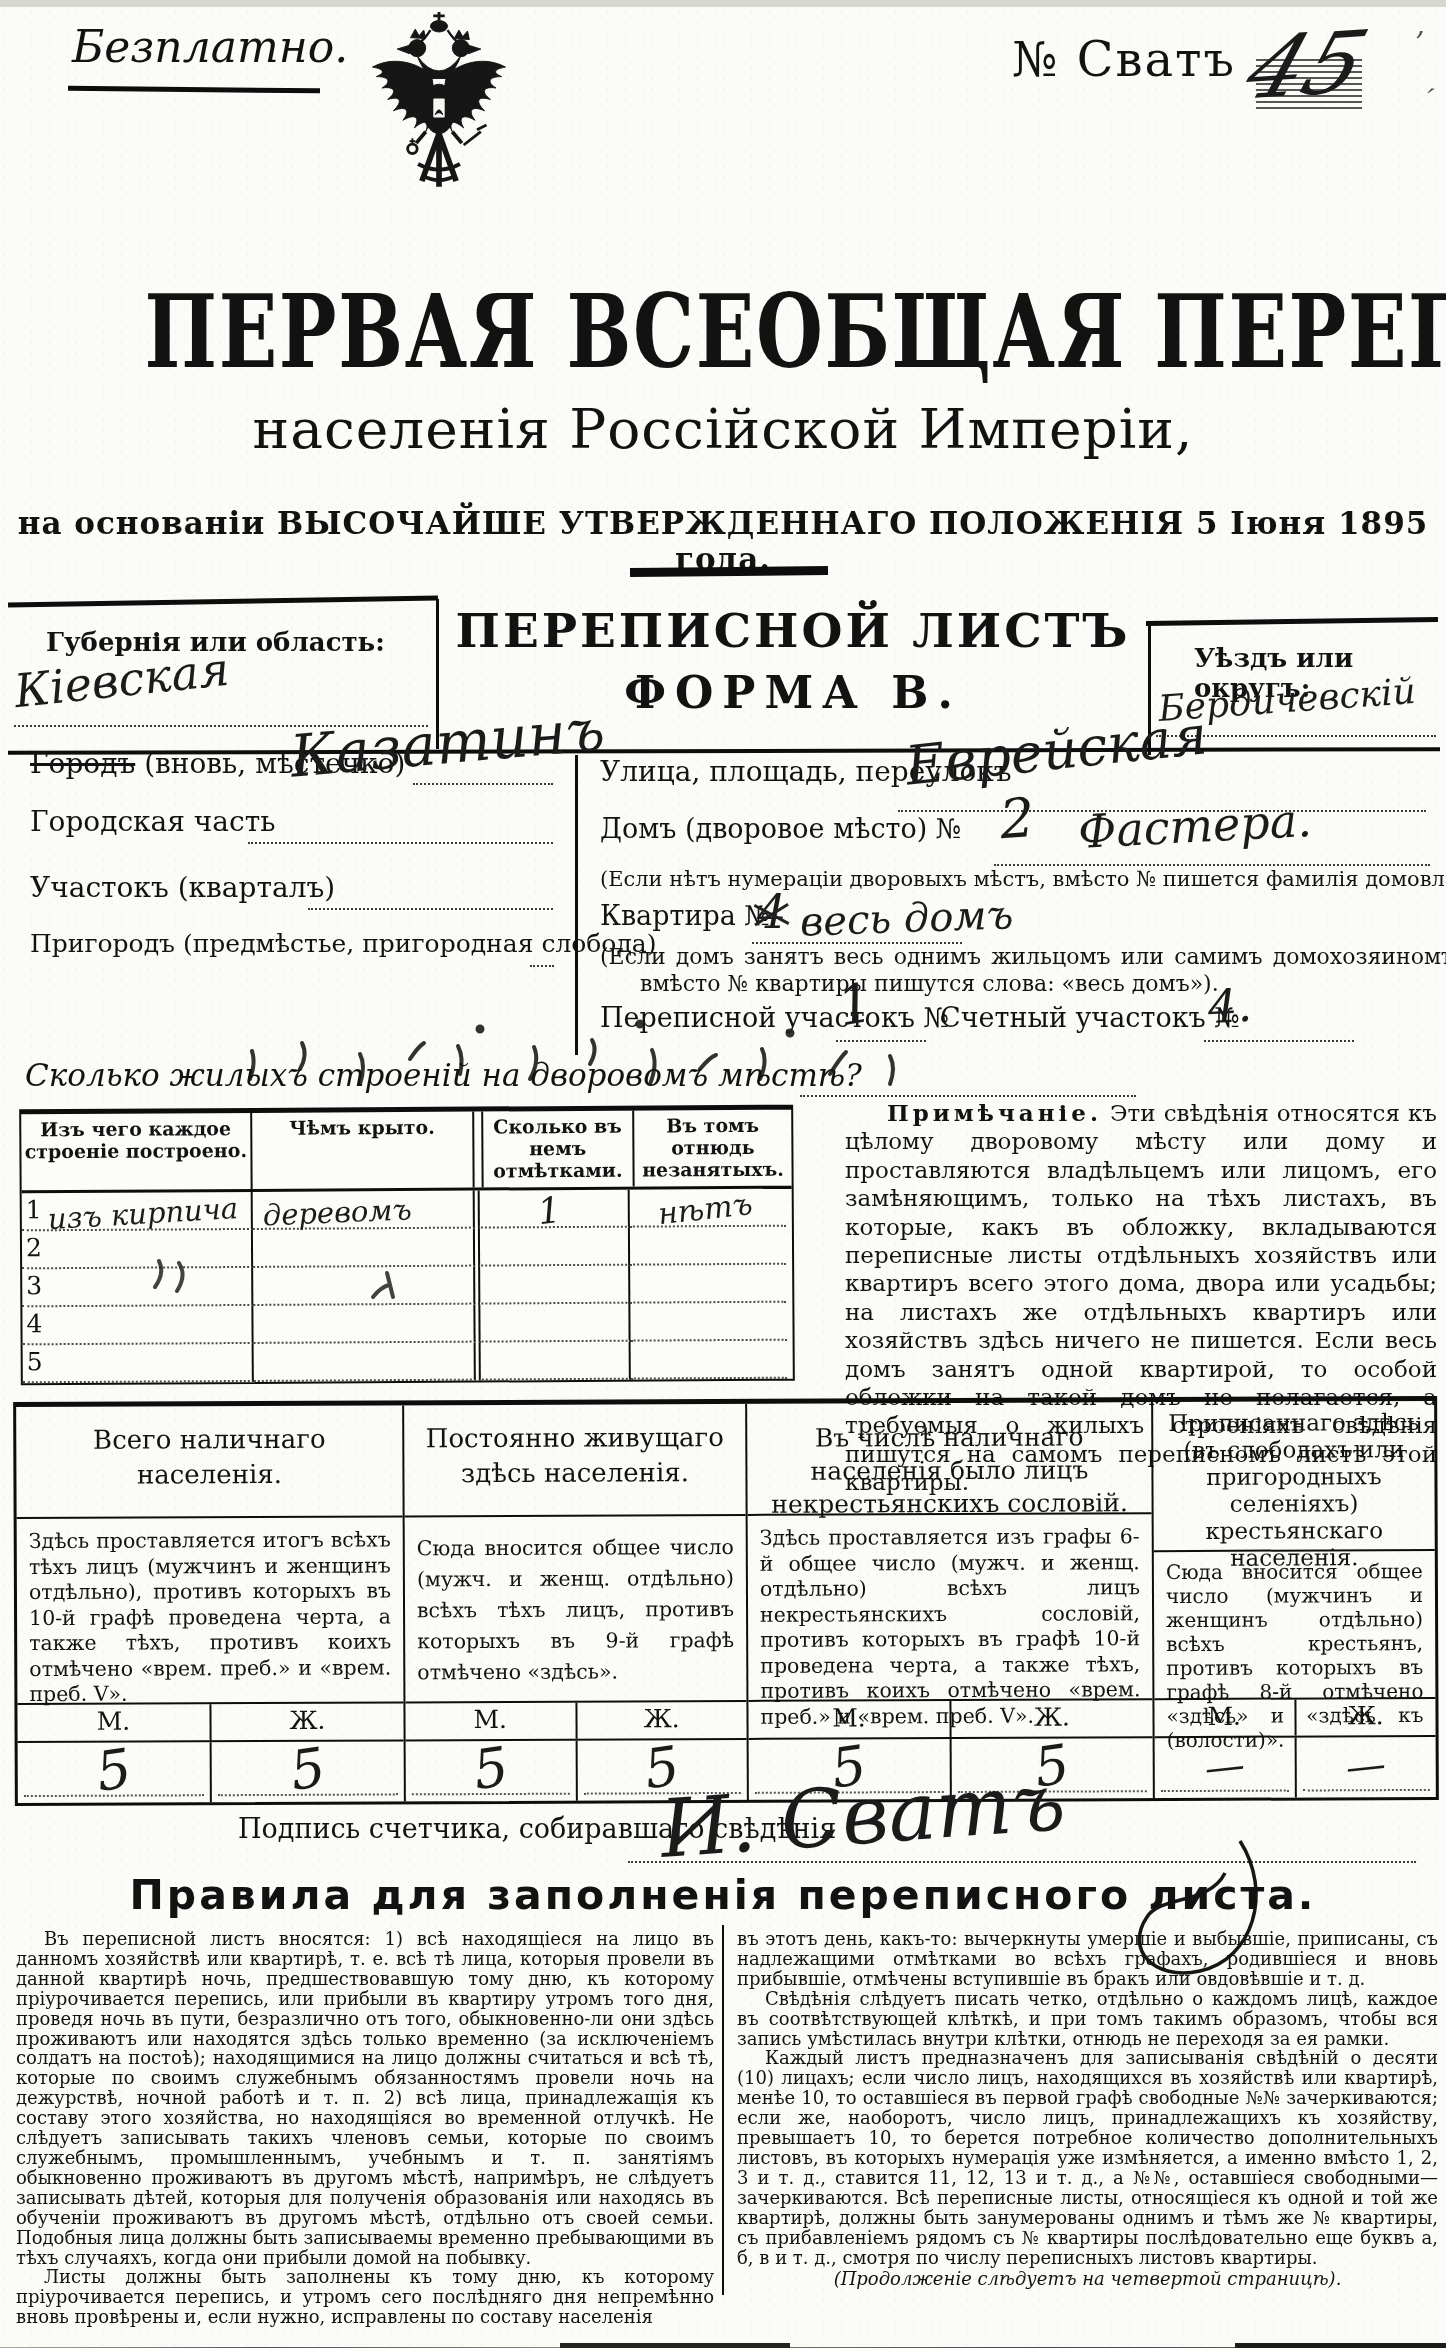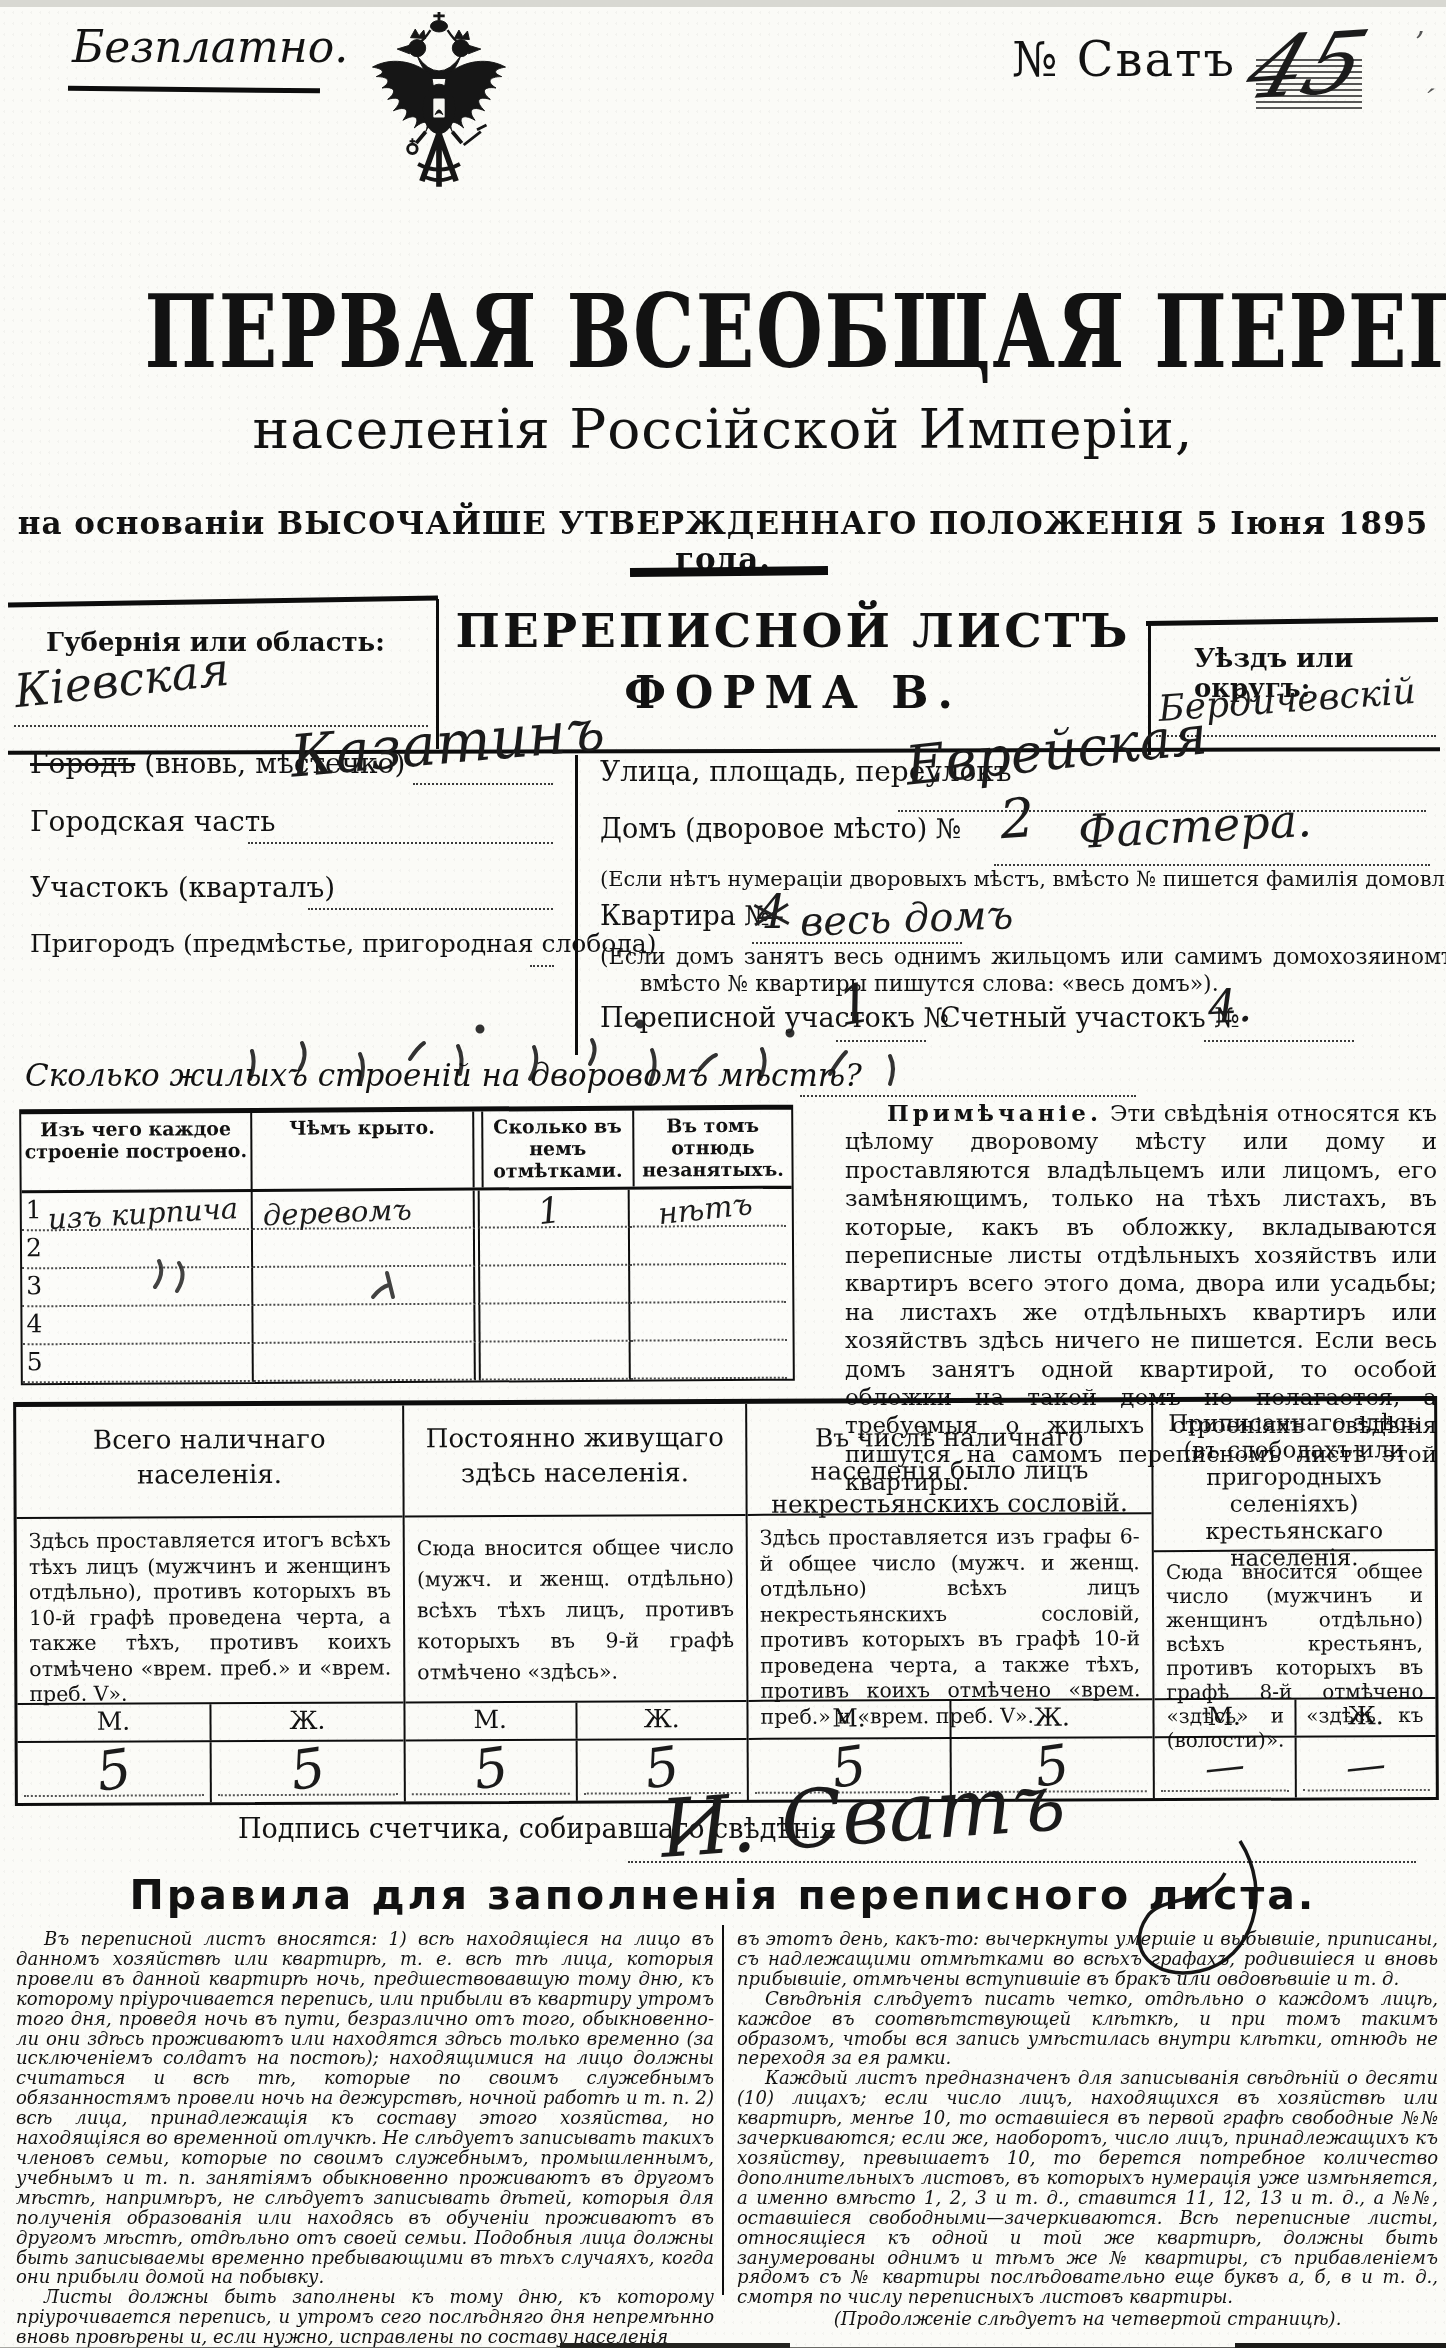--- a/index.html
+++ b/index.html
@@ -129,21 +129,21 @@
   .pv{display:inline-block;font-size:54px;line-height:56px;transform:rotate(-8deg);}
   .pvd{display:inline-block;font-size:40px;line-height:56px;transform:rotate(-6deg);}
 
   
   .sig-lab{left:238px;top:1806px;font-size:27px;}
   .sig-dots{left:628px;top:1852px;width:788px;}
   .hw-sig{left:660px;top:1762px;font-size:80px;transform:rotate(-4deg);}
   .sigloop{left:1055px;top:1826px;width:230px;height:160px;}
   .rtitle{top:1864px;font-family:"DejaVu Sans","Liberation Sans",sans-serif;font-size:41px;font-weight:bold;letter-spacing:3px;}
   .rcol{top:1922px;font-size:18px;line-height:19.9px;text-align:justify;}
-  .rcol p{margin:0;text-indent:28px;font-style:italic;}
+  .rcol p{margin:0;text-indent:28px;}
   .rcol p.noind{text-indent:0;}
   .rcol p.cont{text-align:center;text-indent:0;font-style:italic;margin-top:2px;}
   .rleft{left:16px;width:698px;}
   .rright{left:737px;width:701px;}
   .vl4{left:722px;top:1918px;width:2px;height:370px;}
   .bstrip{left:0;bottom:0;width:1446px;height:8px;background:linear-gradient(90deg,#9a9a94 0%,#333 18%,#78786f 42%,#252525 72%,#4e4e48 100%);opacity:.85;}
   .bblob1{left:560px;bottom:0;width:230px;height:12px;background:#23231f;}
   .bblob2{left:1235px;bottom:0;width:211px;height:12px;background:#1b1b18;}
 </style>
 </head>

